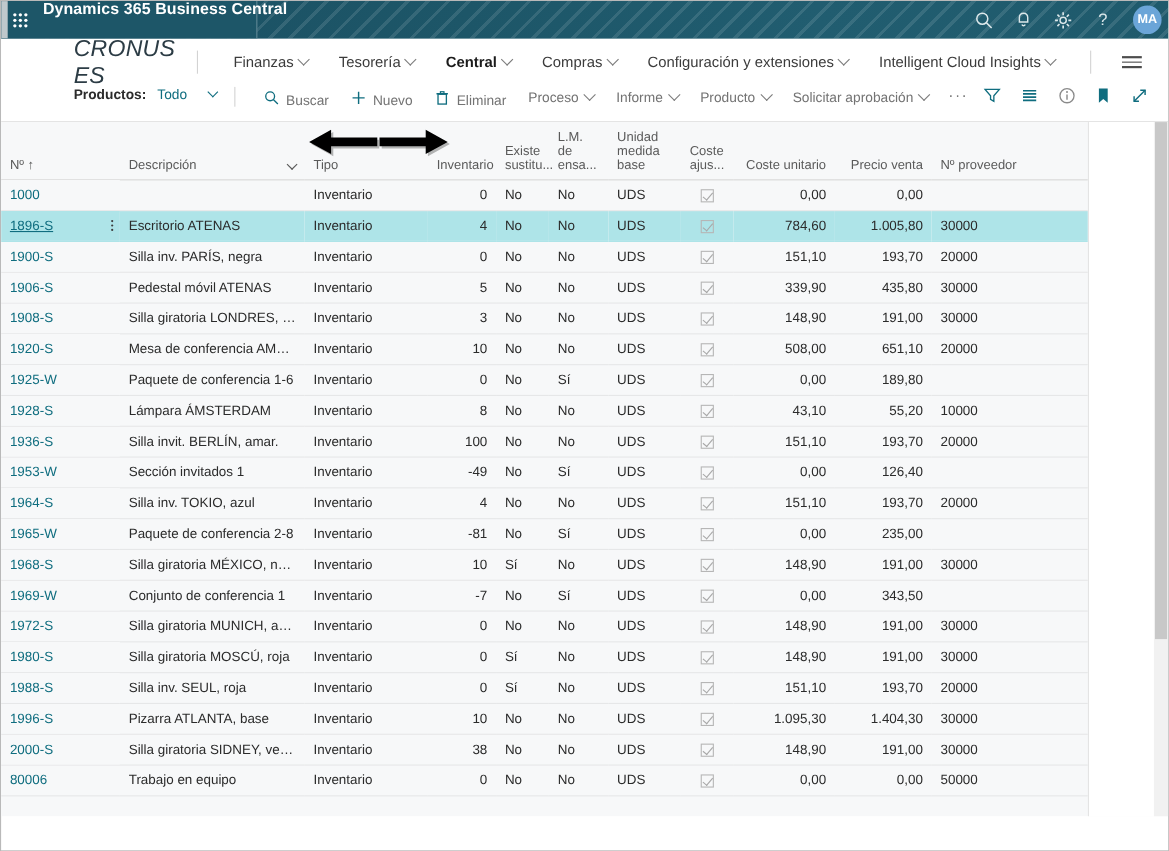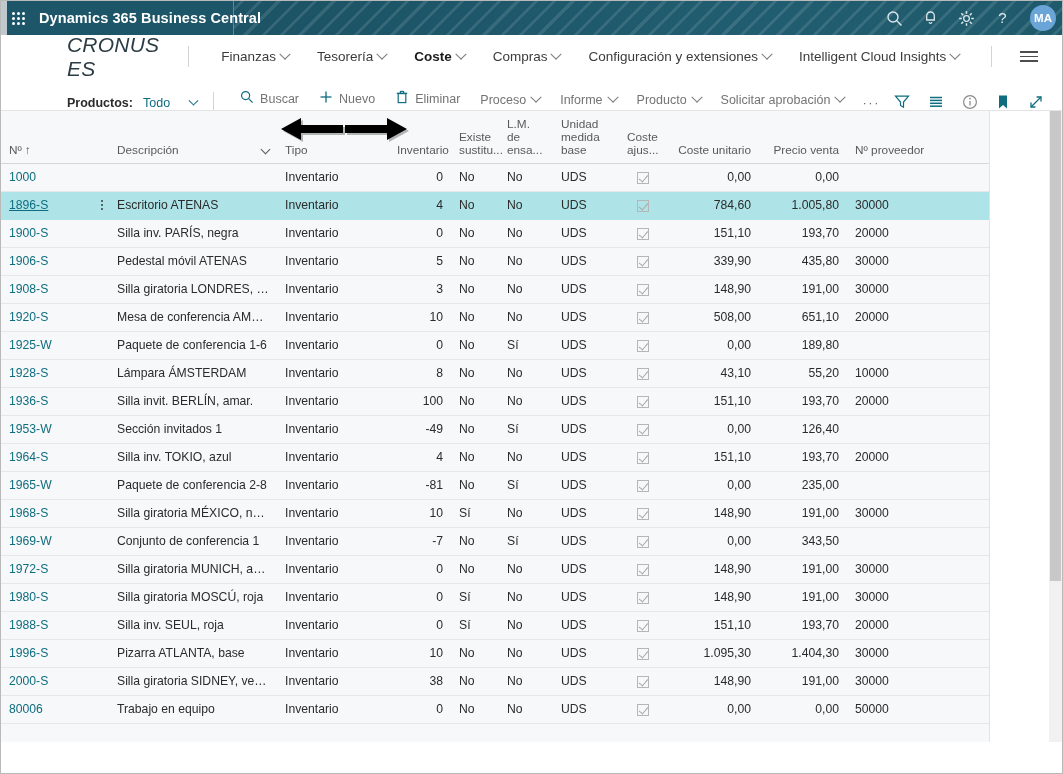--- a/index.html
+++ b/index.html
@@ -17,21 +17,21 @@
     overflow: hidden;
   }
 
   
   .topbar {
     position: relative;
     height: 34px;
     background: #1d5668;
     overflow: hidden;
     display: flex;
-    align-items: center;
+    align-items: flex-start;
   }
   .topbar-pattern {
     position: absolute; inset: 0;
     background:
       repeating-linear-gradient(135deg, rgba(255,255,255,0.11) 0px, rgba(255,255,255,0.11) 3px, rgba(0,0,0,0) 3px, rgba(0,0,0,0) 13px),
       linear-gradient(90deg, #1b5063 0%, #1d5668 40%, #215d70 70%, #1f5a6c 100%);
   }
   .topbar-leftmask {
     position: absolute; left: 0; top: 0; bottom: 0; width: 233px;
     background: #1d5668;
@@ -111,21 +111,21 @@
     border-bottom: 1.3px solid #7b7b7b;
     transform: rotate(45deg) translate(-2px,-2px);
   }
   .hamburger { margin-left: auto; display: flex; flex-direction: column; gap: 3px; padding: 6px 10px; cursor: pointer; }
   .hamburger i { display: block; width: 18px; height: 1.6px; background: #4d4d4d; }
 
   
   .actionbar {
     height: 32px;
     display: flex;
-    align-items: flex-end;
+    align-items: flex-start;
     padding: 0 14px 0 66px;
     background: #ffffff;
     font-size: 12.5px;
     border-bottom: 1px solid #e4e4e4;
   }
   .prod-label { color: #2b2b2b; font-weight: bold; font-size: 12.5px; }
   .prod-value {
     color: #0f6d7f; margin-left: 10px; display: flex; align-items: center; gap: 20px; cursor: pointer;
   }
   .chev-teal {
@@ -302,21 +302,21 @@
     <div class="nav-items">
       <div class="nav-item">
         <span>Finanzas</span>
         <span class="chev"></span>
       </div>
       <div class="nav-item">
         <span>Tesorería</span>
         <span class="chev"></span>
       </div>
       <div class="nav-item active">
-        <span>Coste</span>
+        <span>Central</span>
         <span class="chev"></span>
       </div>
       <div class="nav-item">
         <span>Compras</span>
         <span class="chev"></span>
       </div>
       <div class="nav-item">
         <span>Configuración y extensiones</span>
         <span class="chev"></span>
       </div>

